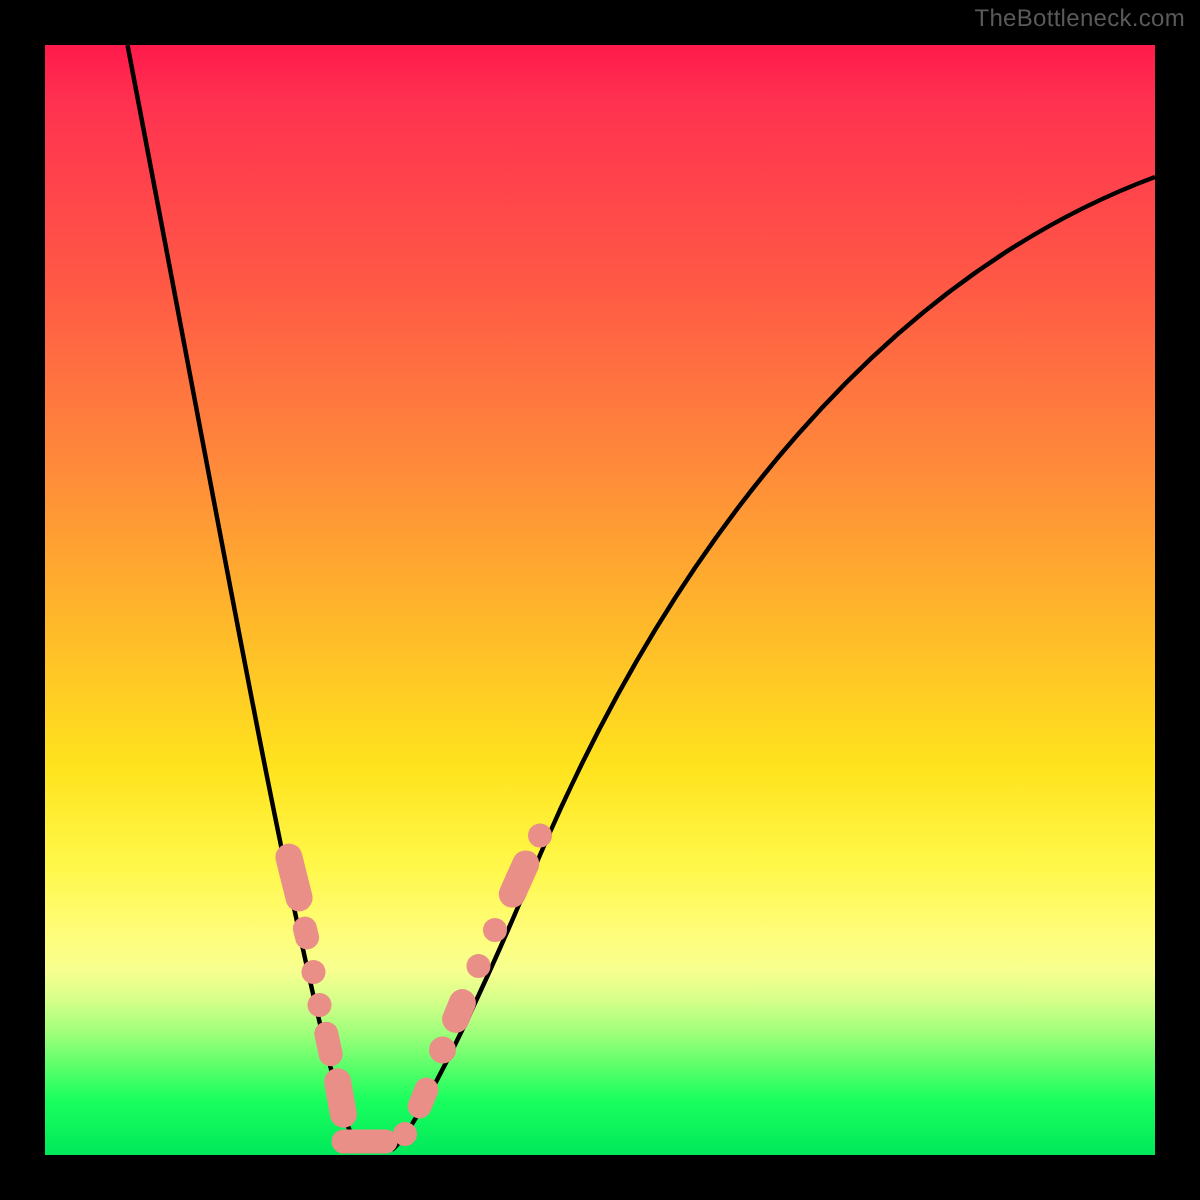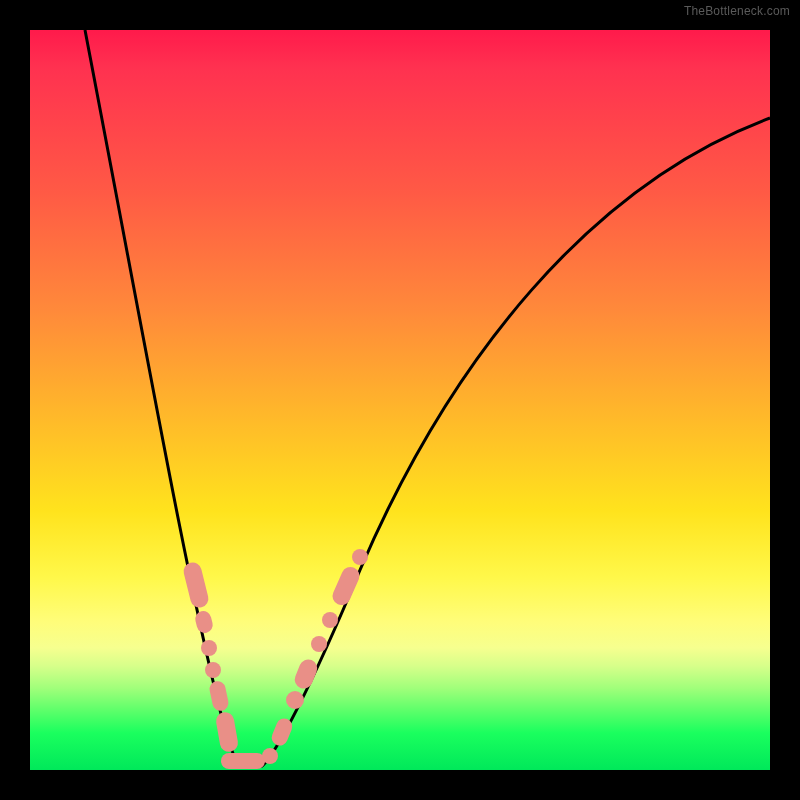--- a/index.html
+++ b/index.html
@@ -41,21 +41,21 @@
       #5cff6a 92%,
       #1aff5e 95%,
       #00e85a 100%
     );
   }
   .watermark {
     position: absolute;
     top: 4px;
     right: 10px;
     color: #5a5a5a;
-    font-size: 12px;
+    font-size: 16px;
     letter-spacing: 0.2px;
     user-select: none;
   }
   svg.curve {
     position: absolute;
     left: 0;
     top: 0;
     width: 740px;
     height: 740px;
     overflow: visible;

